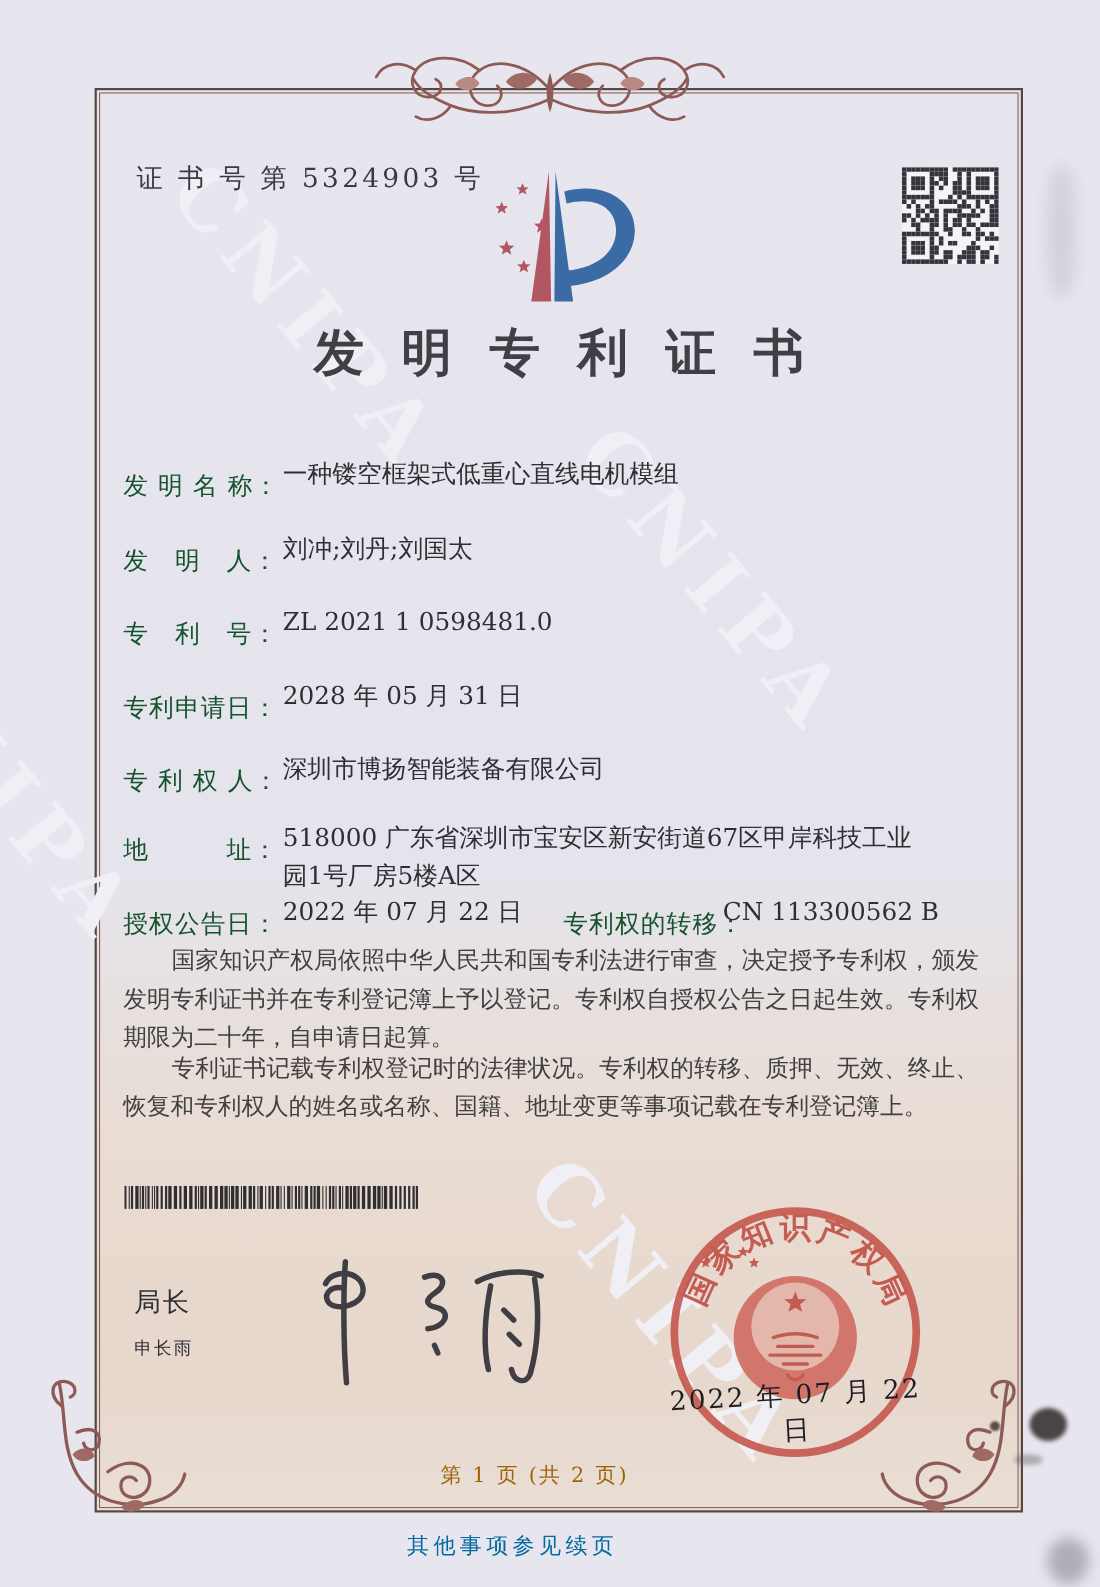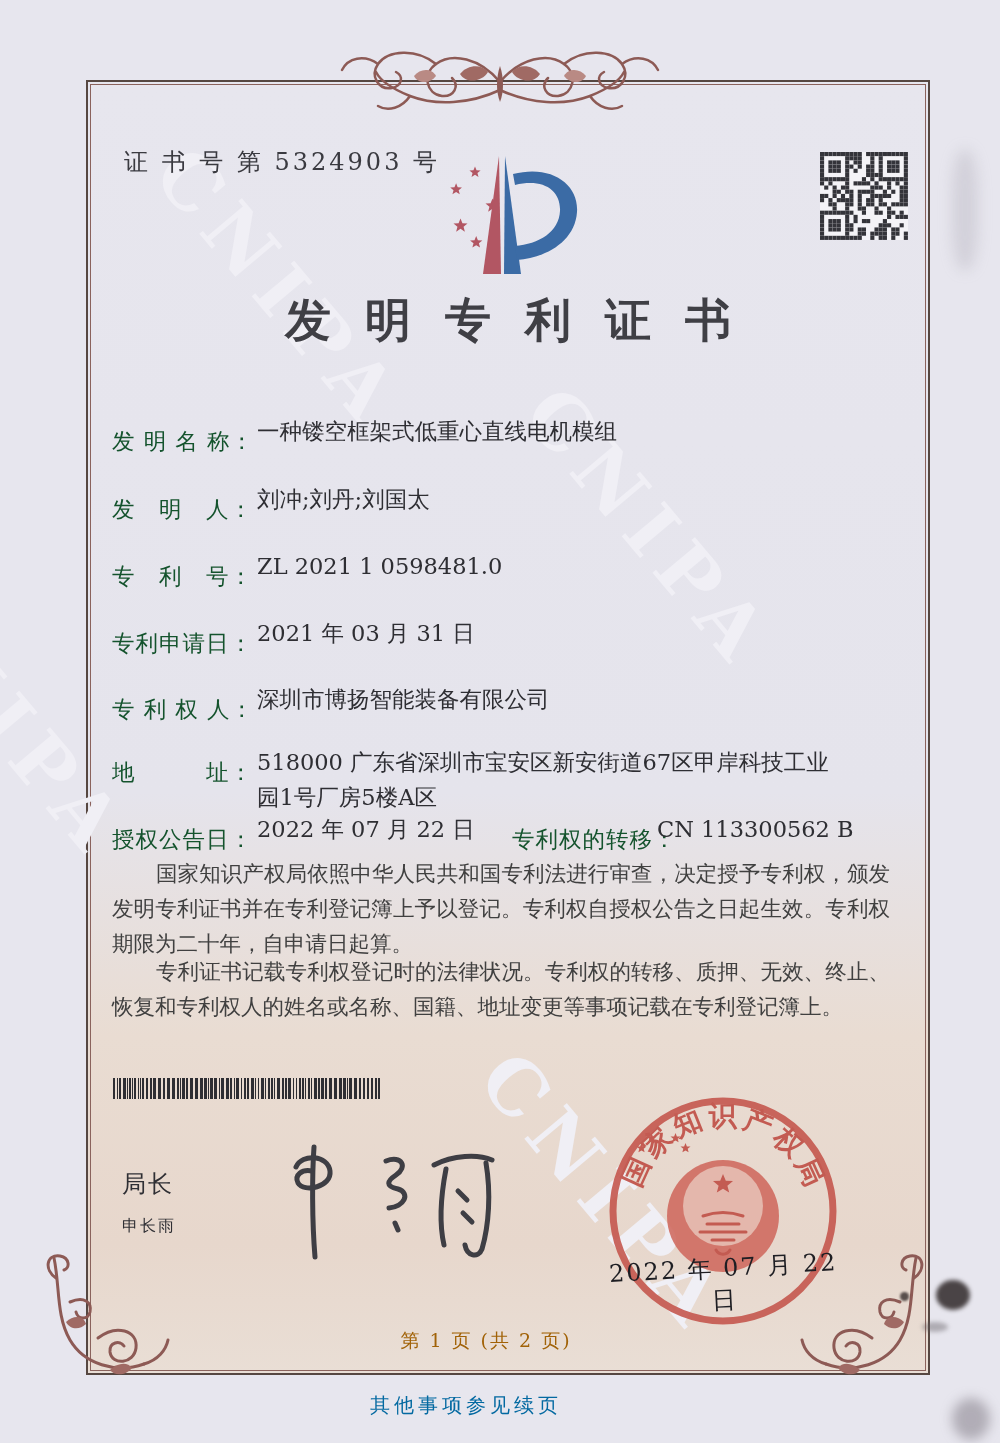--- a/index.html
+++ b/index.html
@@ -385,21 +385,21 @@
   <div class="row" style="left:112px;top:482px;width:778px;">
     <span class="lbl">发　明　人：</span>
     <span class="val">刘冲;刘丹;刘国太</span>
   </div>
   <div class="row" style="left:112px;top:549px;width:778px;">
     <span class="lbl">专　利　号：</span>
     <span class="val">ZL 2021 1 0598481.0</span>
   </div>
   <div class="row" style="left:112px;top:616px;width:778px;">
     <span class="lbl">专利申请日：</span>
-    <span class="val">2021 年 03 月 31 日</span>
+    <span class="val">2028 年 05 月 31 日</span>
   </div>
   <div class="row" style="left:112px;top:682px;width:778px;">
     <span class="lbl">专 利 权 人：</span>
     <span class="val">深圳市博扬智能装备有限公司</span>
   </div>
   <div class="row" style="left:112px;top:745px;width:778px;">
     <span class="lbl">地　　　址：</span>
     <span class="val" style="width:586px;">518000 广东省深圳市宝安区新安街道67区甲岸科技工业园1号厂房5楼A区</span>
   </div>
   <div class="row" style="left:112px;top:812px;width:400px;">

